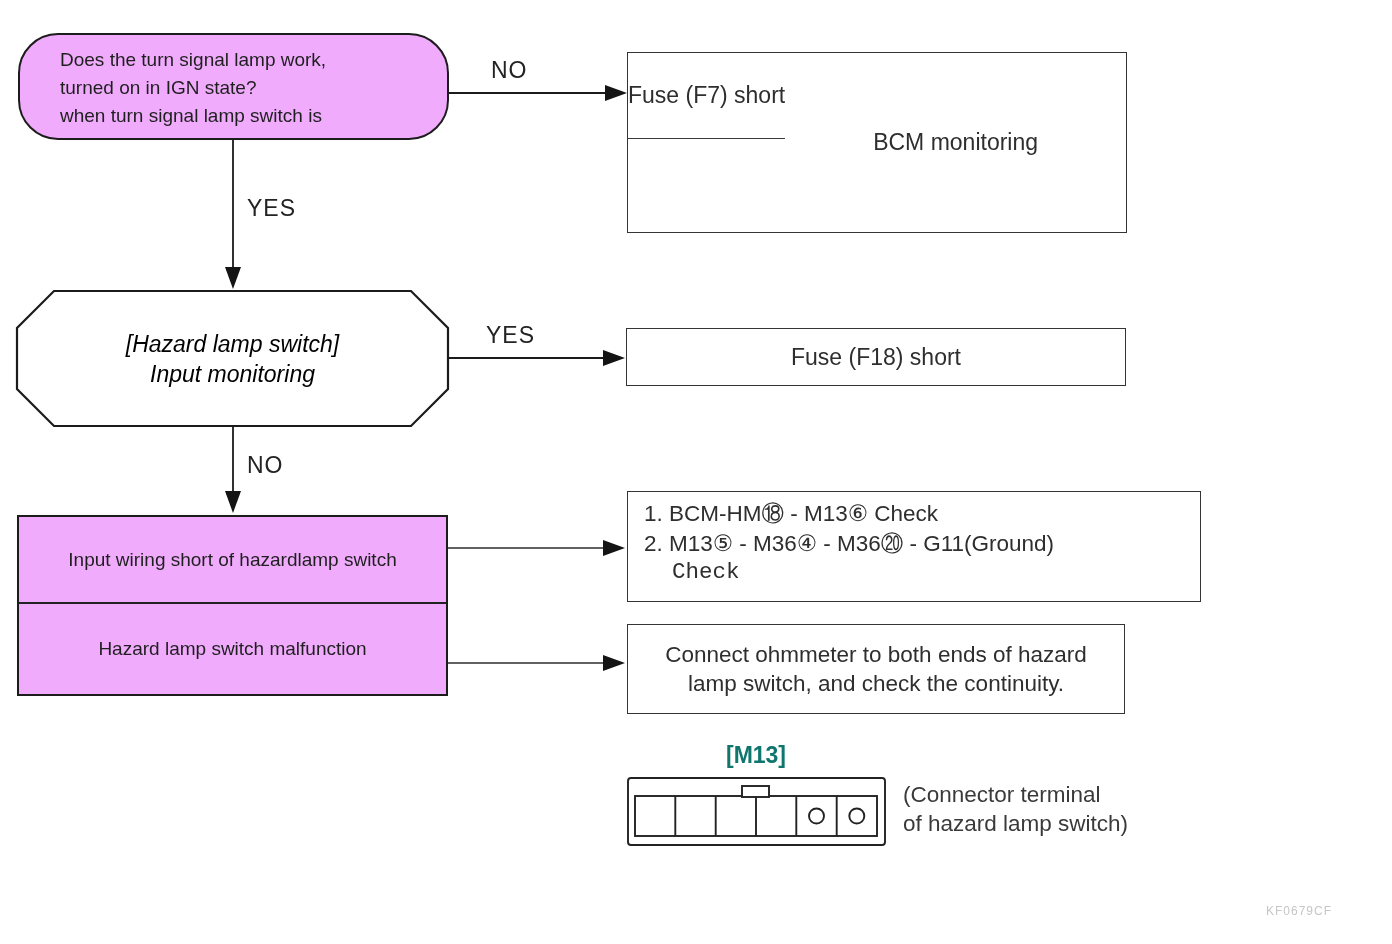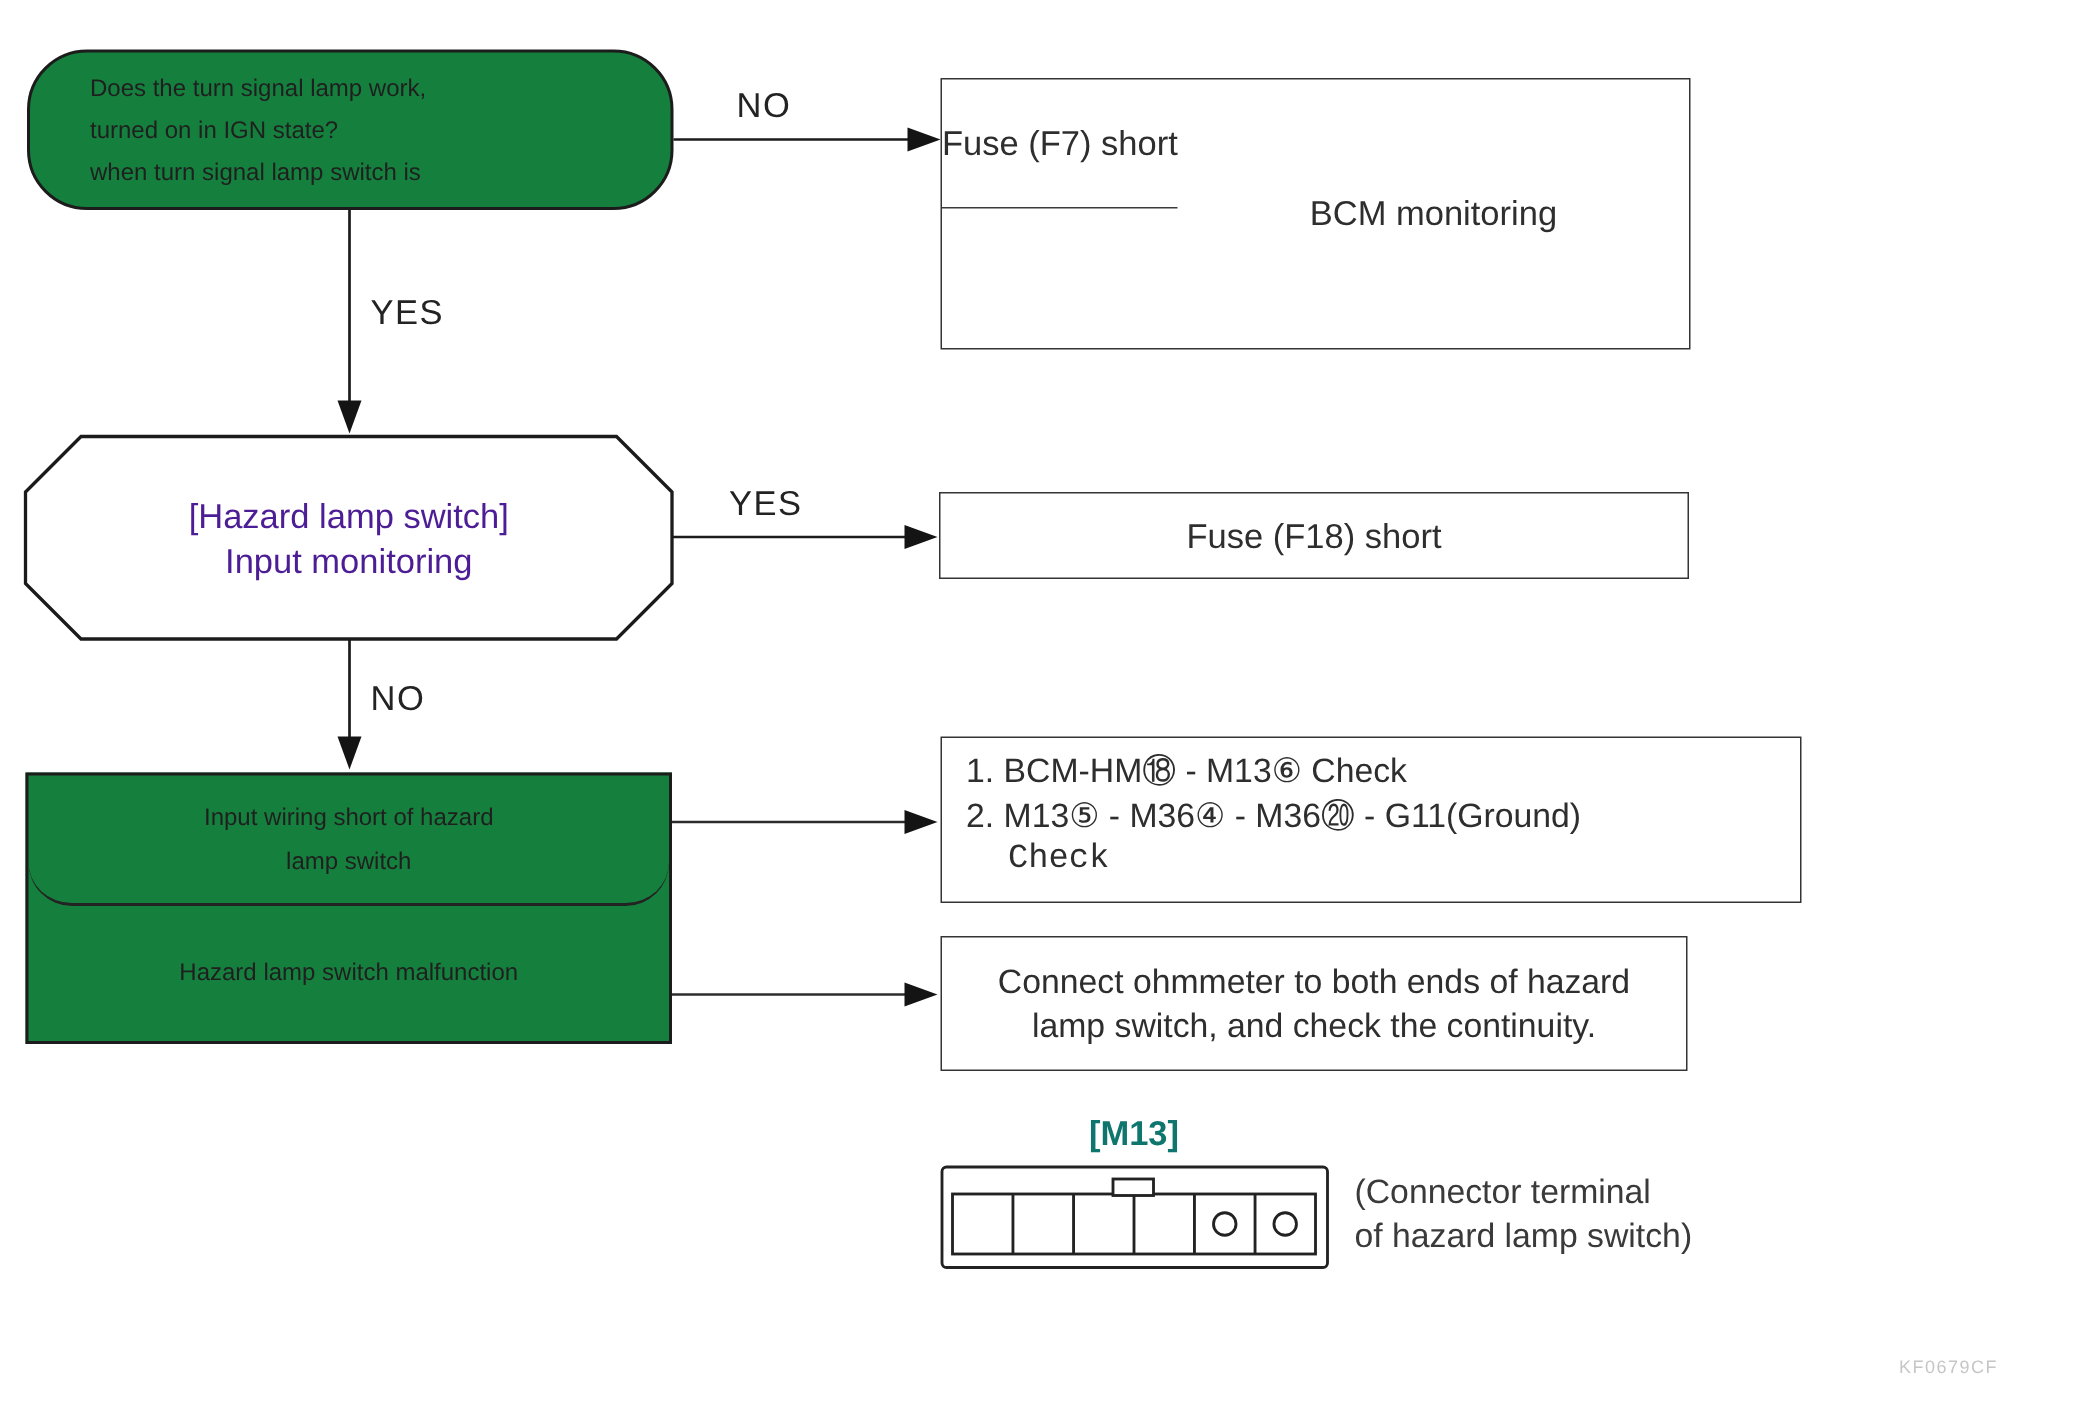--- a/index.html
+++ b/index.html
@@ -9,52 +9,52 @@
     background:#ffffff;
     font-family:"Liberation Sans","DejaVu Sans",sans-serif;
     color:#242424;
     overflow:hidden;
   }
   .abs{position:absolute;}
   
   .node{
     box-sizing:border-box;
     border:2.4px solid #1c1c1c;
-    background:#15803d;
-    font-size:16px;
+    background:#f0abfc;
+    font-size:19px;
     line-height:28px;
     color:#1f1f1f;
   }
   .rounded{border-radius:40px;}
   .split > .cell{
     box-sizing:border-box;
     display:flex;align-items:center;justify-content:center;
     text-align:center;
   }
-  .split > .cell.multiline{flex-direction:column;line-height:29px;border-radius:29px;}
+  .split > .cell.multiline{flex-direction:row;line-height:29px;}
   .divided{border-bottom:2px solid #232323;}
   
   .rnode{
     box-sizing:border-box;
     border:1.7px solid #343434;
     background:#ffffff;
     font-size:23px;
     color:#2e2e2e;
   }
   .rnode .cell{box-sizing:border-box;display:flex;align-items:center;justify-content:center;}
   .rdivided{border-bottom:1.7px solid #3a3a3a;}
   .center-col{display:flex;flex-direction:column;align-items:center;justify-content:center;text-align:center;}
   .edge-label{
     font-size:23px;
     color:#232323;
     letter-spacing:1px;
   }
   .octagon-text{
     display:flex;flex-direction:column;align-items:center;justify-content:center;
-    text-align:center;font-size:23px;line-height:30px;color:#4c1d95;
+    text-align:center;font-size:23px;line-height:30px;color:#000000;font-style:italic;
   }
   #check-box{
     padding:7px 10px 0 16px;
     line-height:29.5px;
     font-size:22.5px;
   }
   #check-box .indent{padding-left:28px;font-family:Liberation Mono, monospace;}
   #ohm-box{line-height:29px;font-size:22.5px;}
   #m13-title{
     width:258px;text-align:center;

